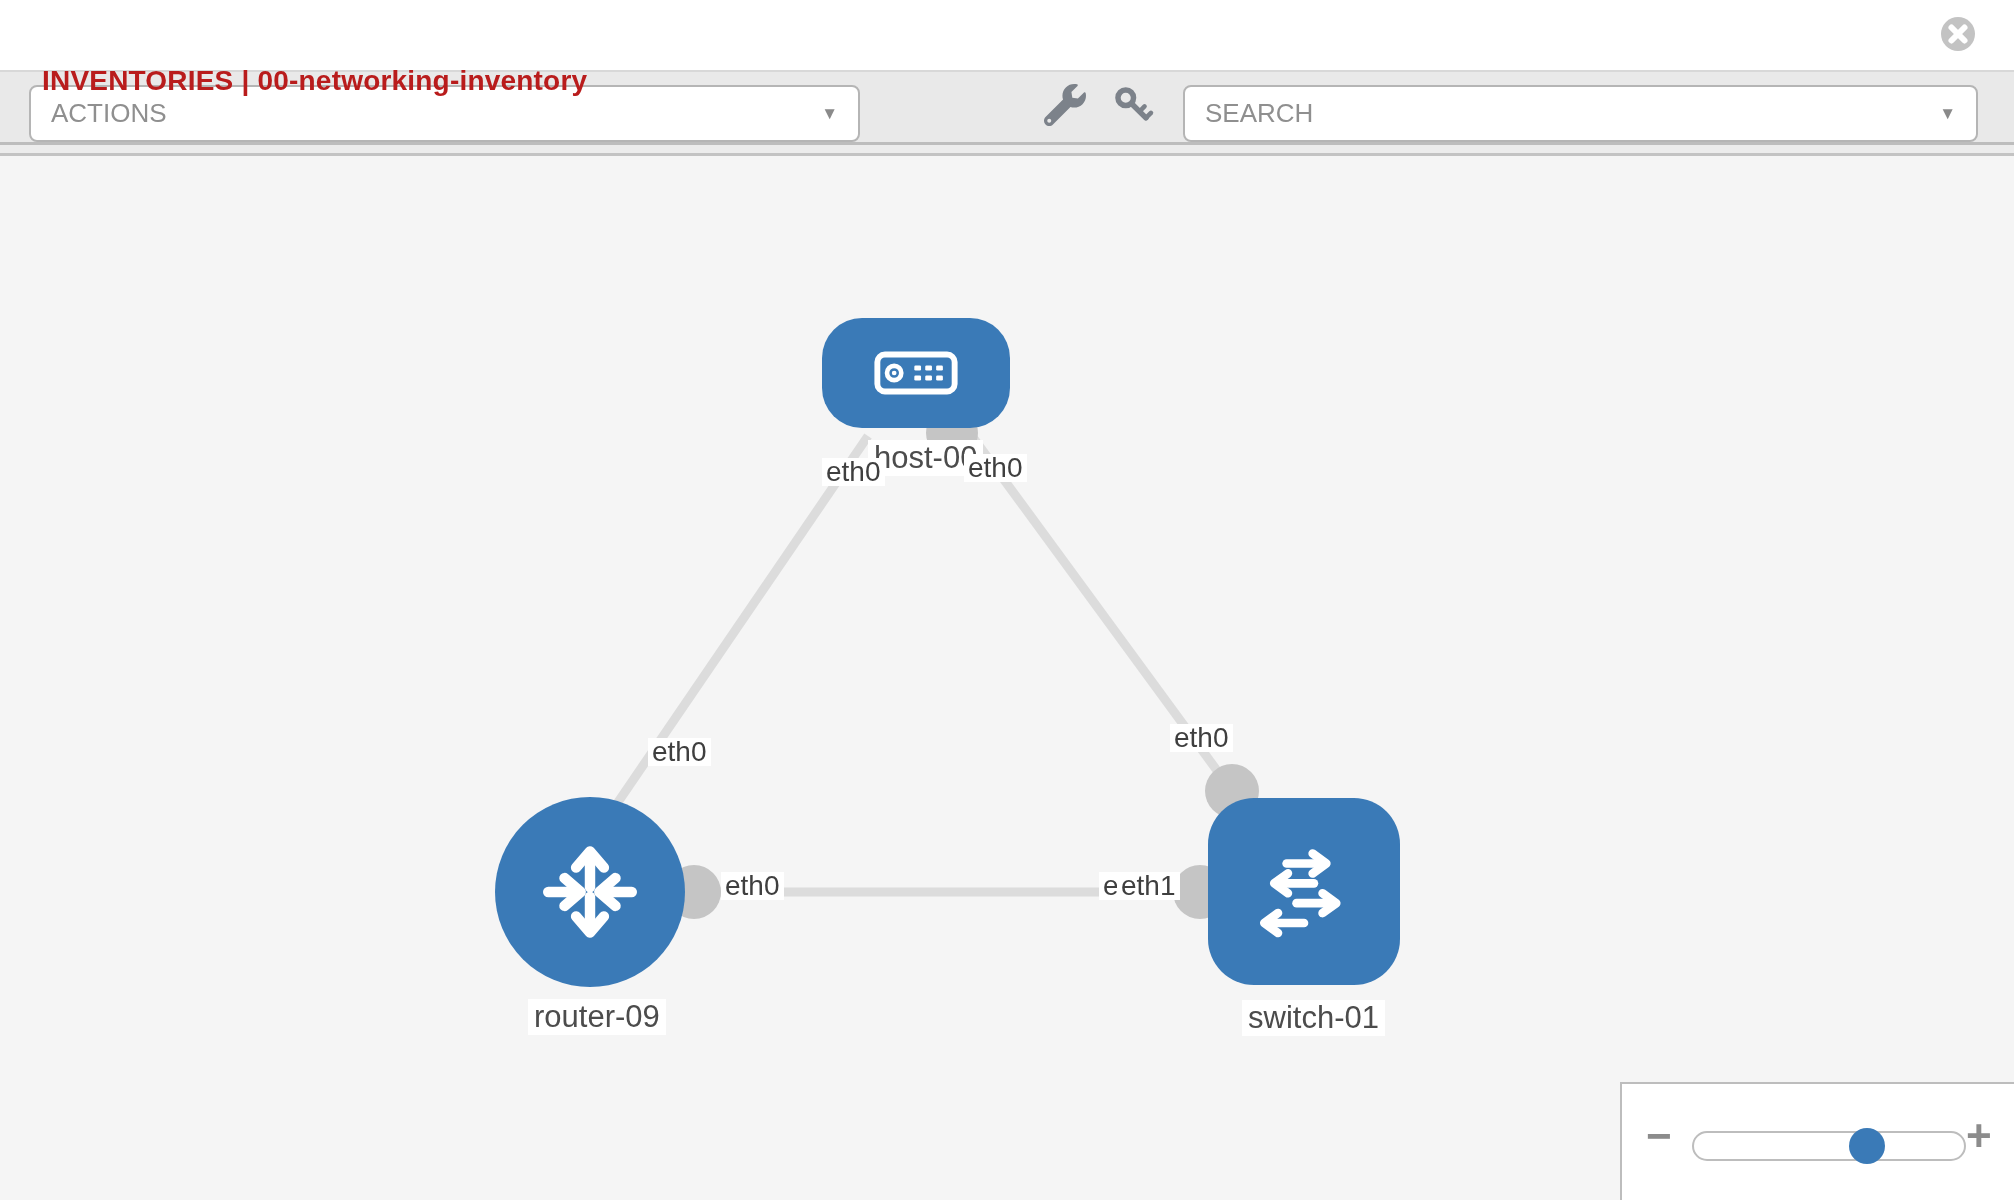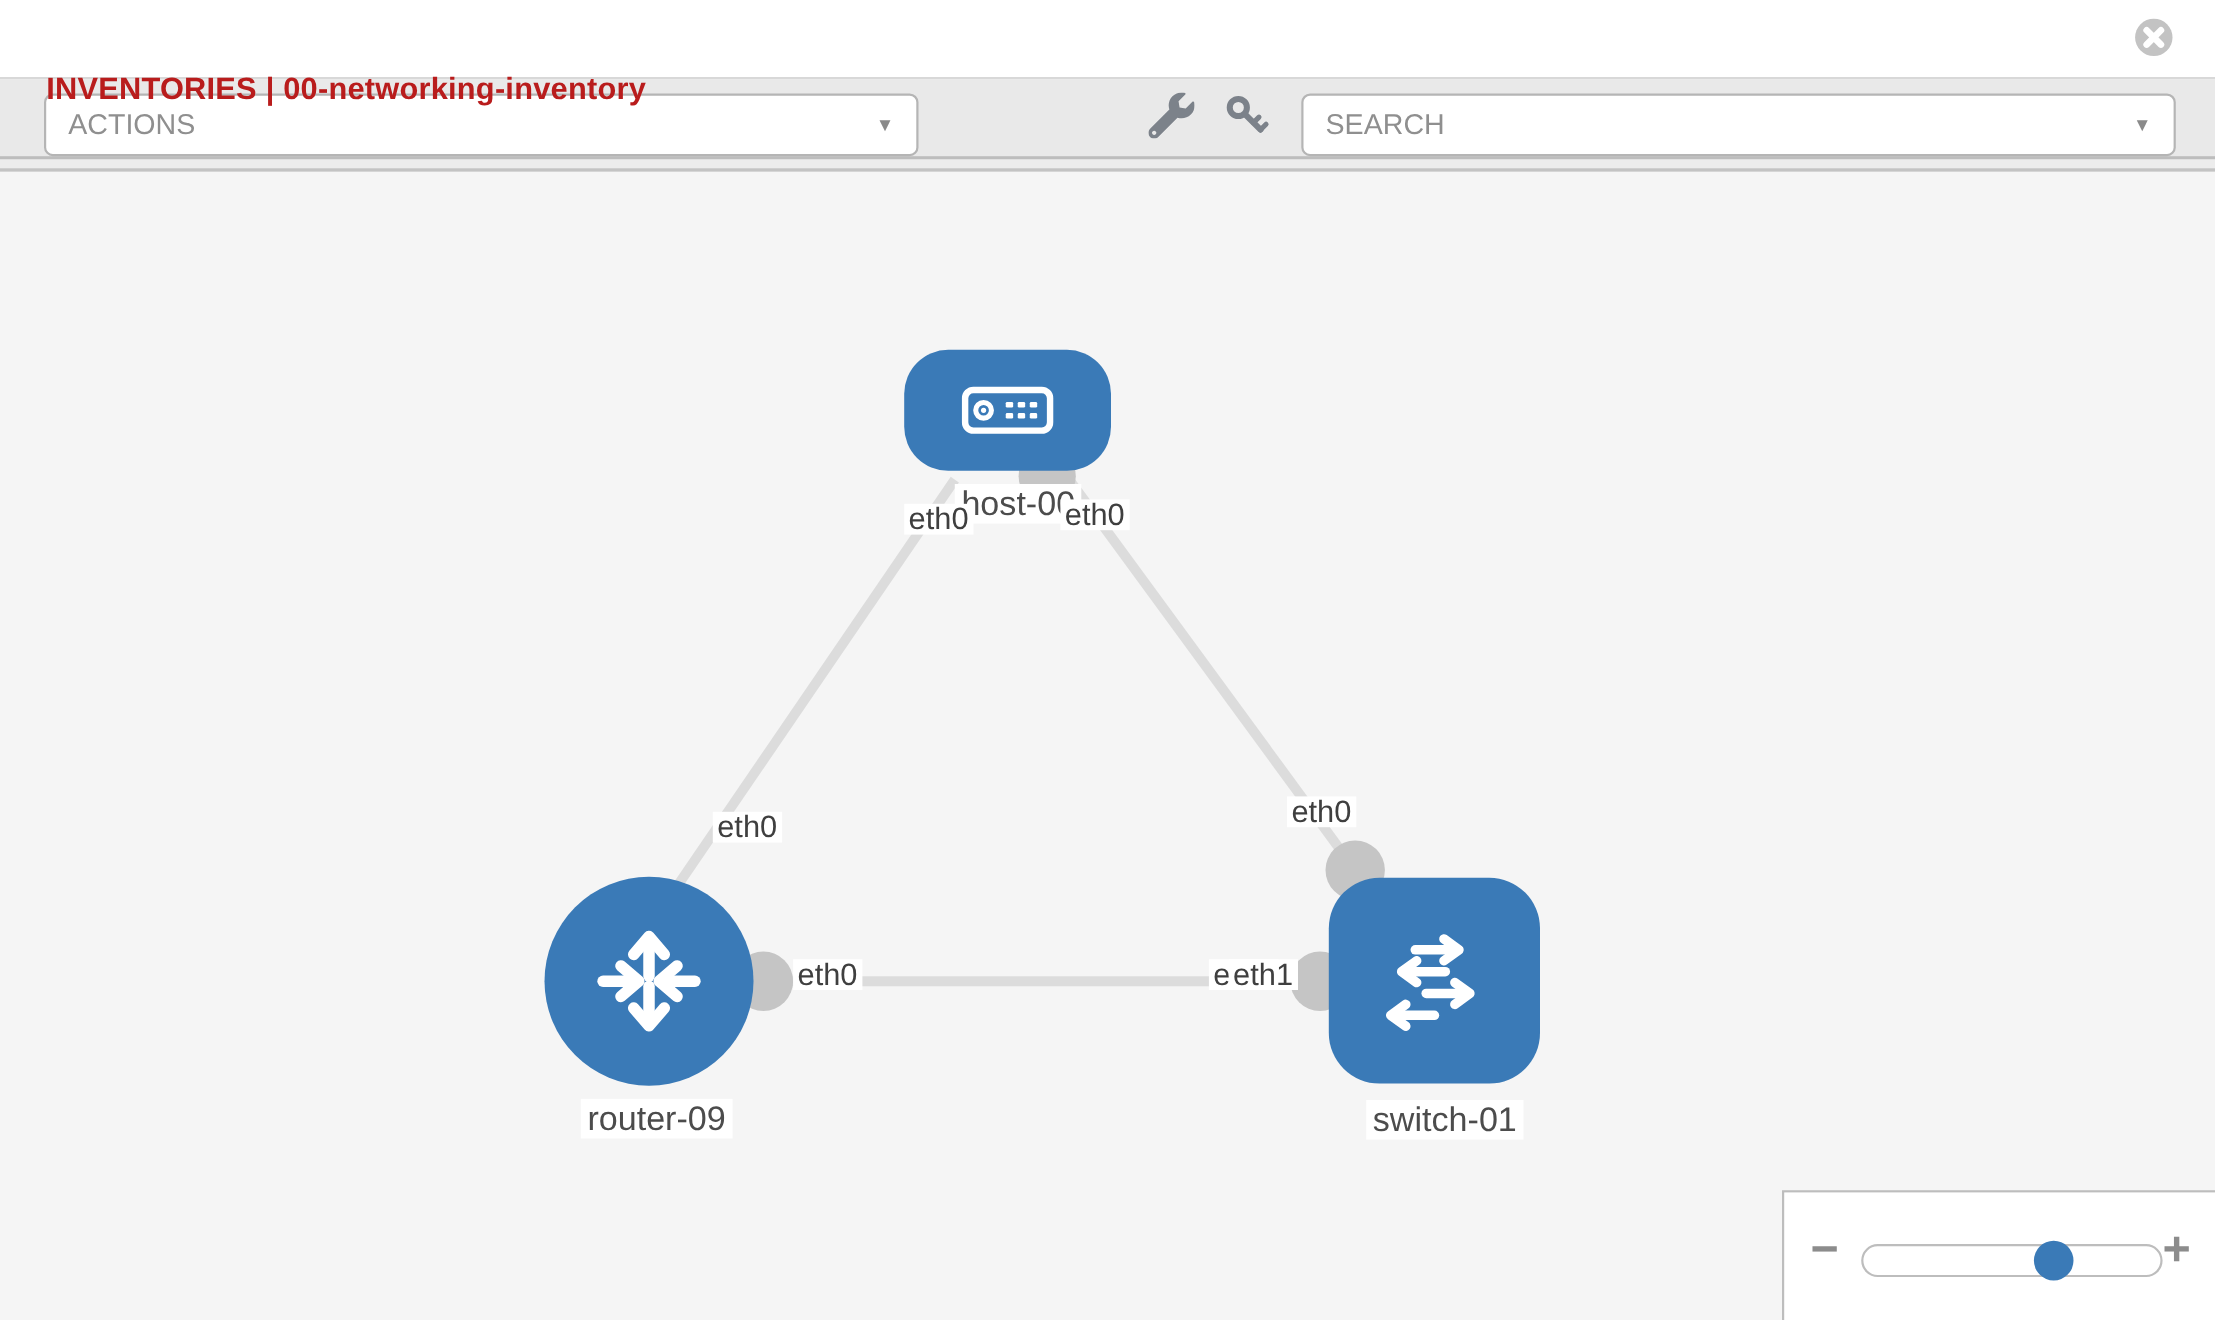--- a/index.html
+++ b/index.html
@@ -65,21 +65,21 @@
     <div class="close-btn">
       <svg width="36" height="36" viewBox="0 0 36 36">
         <circle cx="18" cy="18" r="17" fill="#c3c3c3"></circle>
         <line x1="11.5" y1="11.5" x2="24.5" y2="24.5" stroke="#ffffff" stroke-width="6" stroke-linecap="round"></line>
         <line x1="24.5" y1="11.5" x2="11.5" y2="24.5" stroke="#ffffff" stroke-width="6" stroke-linecap="round"></line>
       </svg>
     </div>
   </div>
 
   <div class="toolbar">
-    <div class="dropdown" style="left:40px;width:791px;">
+    <div class="dropdown" style="left:29px;width:791px;padding-left:36px;">
       <span class="dd-label">ACTIONS</span>
       <span class="dd-caret">▼</span>
     </div>
 
     <div class="tool-icon" style="left:1044px;">
       <svg width="42" height="42" viewBox="0 0 512 512">
         <path fill="#7c828a" d="M507.73 109.1c-2.24-9.03-13.54-12.09-20.12-5.51l-74.36 74.36-67.88-11.31-11.31-67.88 74.36-74.36c6.62-6.62 3.43-17.9-5.66-20.16-47.38-11.74-99.55.91-136.58 37.93-39.64 39.64-50.55 97.1-34.05 147.2L18.74 402.76c-24.99 24.99-24.99 65.51 0 90.5 24.99 24.99 65.51 24.99 90.5 0l213.21-213.21c50.12 16.71 107.47 5.68 147.37-34.22 37.07-37.07 49.7-89.32 37.91-136.73zM64 472c-13.25 0-24-10.75-24-24 0-13.26 10.75-24 24-24s24 10.74 24 24c0 13.25-10.75 24-24 24z"></path>
       </svg>
     </div>
 

